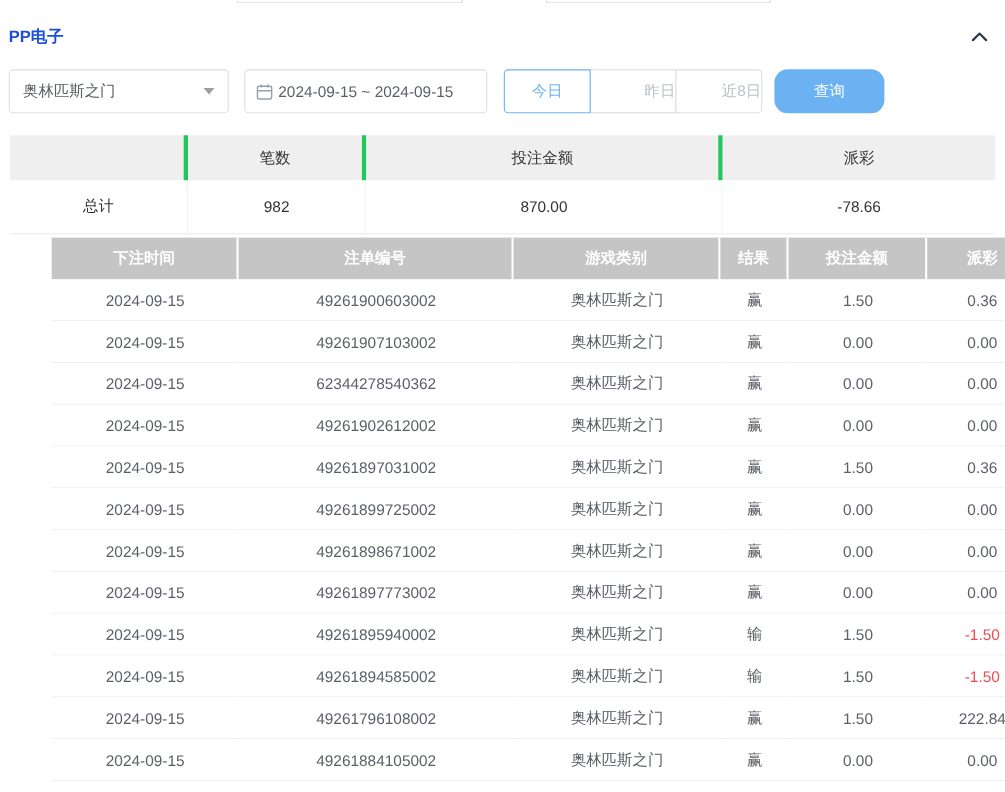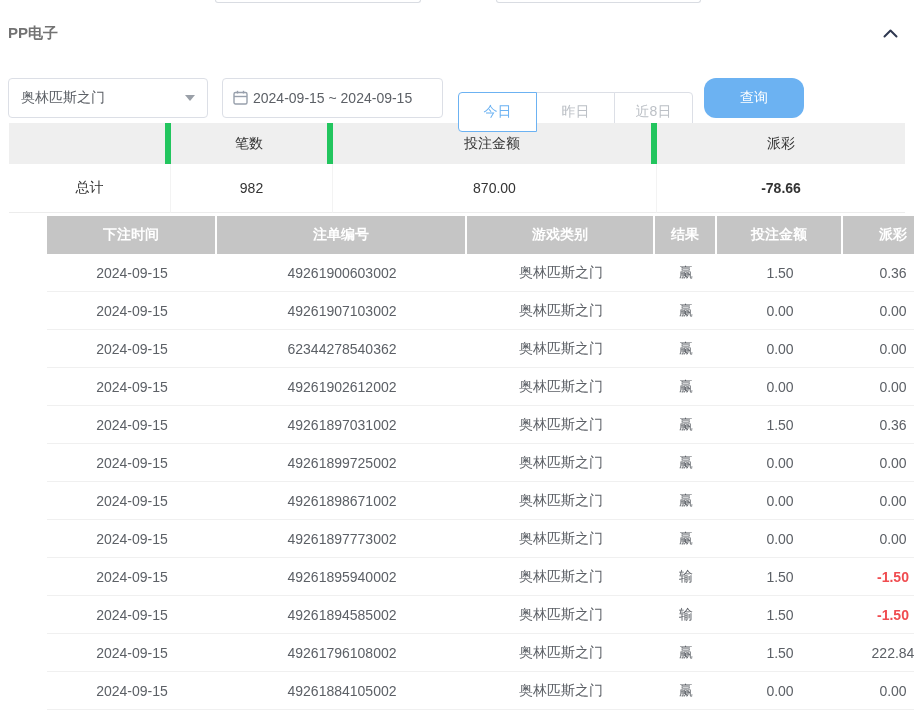--- a/index.html
+++ b/index.html
@@ -13,53 +13,53 @@
 
   
   .cut-input { position: absolute; top: 0; height: 3px; border: 1px solid #d9dce2; border-top: none; border-radius: 0 0 4px 4px; }
   .cut-1 { left: 215px; width: 206px; }
   .cut-2 { left: 496px; width: 205px; }
 
   .panel-header {
     position: absolute; top: 20px; left: 8px; right: 16px; height: 26px;
     display: flex; align-items: center; justify-content: space-between;
   }
-  .title { font-weight: bold; font-size: 15px; color: #737373; }
+  .title { font-weight: bold; font-size: 15px; color: #1d4ed8; }
   .collapse { cursor: pointer; display: flex; align-items: center; }
 
   .filter-row { position: absolute; top: 63px; left: 8px; display: flex; align-items: center; }
   .select {
     width: 200px; height: 40px; border: 1px solid #dcdfe6; border-radius: 4px;
     display: flex; align-items: center; justify-content: space-between;
     padding: 0 12px; cursor: pointer; background: #fff;
   }
   .caret { width: 0; height: 0; border-left: 5px solid transparent; border-right: 5px solid transparent; border-top: 6px solid #9aa0a8; }
   .date-input {
     margin-left: 14px; width: 221px; height: 40px; border: 1px solid #dcdfe6; border-radius: 4px;
     display: flex; align-items: center; gap: 5px; padding: 0 10px; cursor: pointer; background: #fff;
   }
   .btn-group { margin-left: 15px; display: flex; }
   .qbtn {
     height: 40px; width: 79px; background: #fff; border: 1px solid #dcdfe6;
-    font-size: 14px; color: #bcc0c6; cursor: pointer; font-family: inherit; padding: 0; margin-top: 29px;
-  }
-  .qbtn + .qbtn { margin-left: -1px; }
+    font-size: 14px; color: #bcc0c6; cursor: pointer; font-family: inherit; padding: 0;
+  }
+  .qbtn + .qbtn { margin-left: -1px; text-align: right; }
   .qbtn:first-child { border-radius: 4px 0 0 4px; }
   .qbtn:last-child { border-radius: 0 4px 4px 0; }
   .qbtn.active { color: var(--accent, #6cb2f2); border-color: var(--accent, #6cb2f2); position: relative; z-index: 1; }
   .search-btn {
     margin-left: 11px; height: 40px; width: 100px; border: none; border-radius: 12px;
     background: var(--accent, #6cb2f2); color: #fff; font-size: 14px; cursor: pointer; font-family: inherit;
   }
 
   .summary { position: absolute; top: 123px; left: 9px; width: 896px; }
   .s-head, .s-row { display: grid; grid-template-columns: 162px 162px 324px 248px; }
   .s-head > div {
     background: var(--summary_header_bg, #efefef); height: 41px; color: #333;
-    display: flex; align-items: center; justify-content: center; border-right: 6px solid #22c55e;
+    display: flex; align-items: center; justify-content: center; border-right: 4px solid #22c55e;
   }
   .s-head > div:last-child { border-right: none; }
   .s-row > div {
     height: 49px; color: #333; display: flex; align-items: center; justify-content: center;
     border-bottom: 1px solid #ececec; border-right: 1px solid #f3f3f3; background: #fff;
   }
   .s-row > div:last-child { border-right: none; }
 
   .bet-table { position: absolute; top: 216px; left: 9px; width: 896px; }
   .t-head, .t-row { display: grid; grid-template-columns: 170px 250px 188px 62px 126px 100px; padding-left: 38px; }
@@ -67,21 +67,21 @@
     background: var(--table_header_bg, #c5c5c5); color: #fff; font-weight: bold; height: 38px;
     display: flex; align-items: center; justify-content: center; border-right: 2px solid #fff;
   }
   .t-head > div:last-child { border-right: none; }
   .t-row > div {
     height: 38px; display: flex; align-items: center; justify-content: center;
     border-bottom: 1px solid #f0f0f0; background: #fff;
   }
   .t-partial { height: 10px; background: #fff; }
 
-  .neg { color: var(--negative, #f04c50); font-weight: bold; }
+  .neg { color: var(--negative, #f04c50); }
 </style>
 </head>
 <body>
 
 <div>
 
   <div class="cut-input cut-1"></div>
   <div class="cut-input cut-2"></div>
 
   <div class="panel-header">

